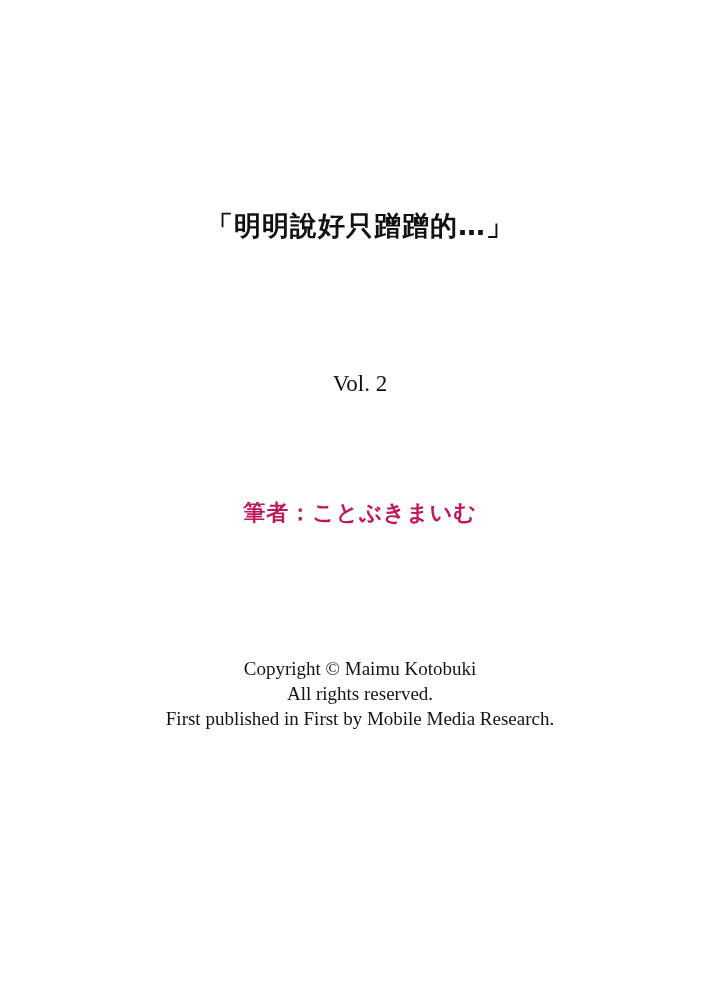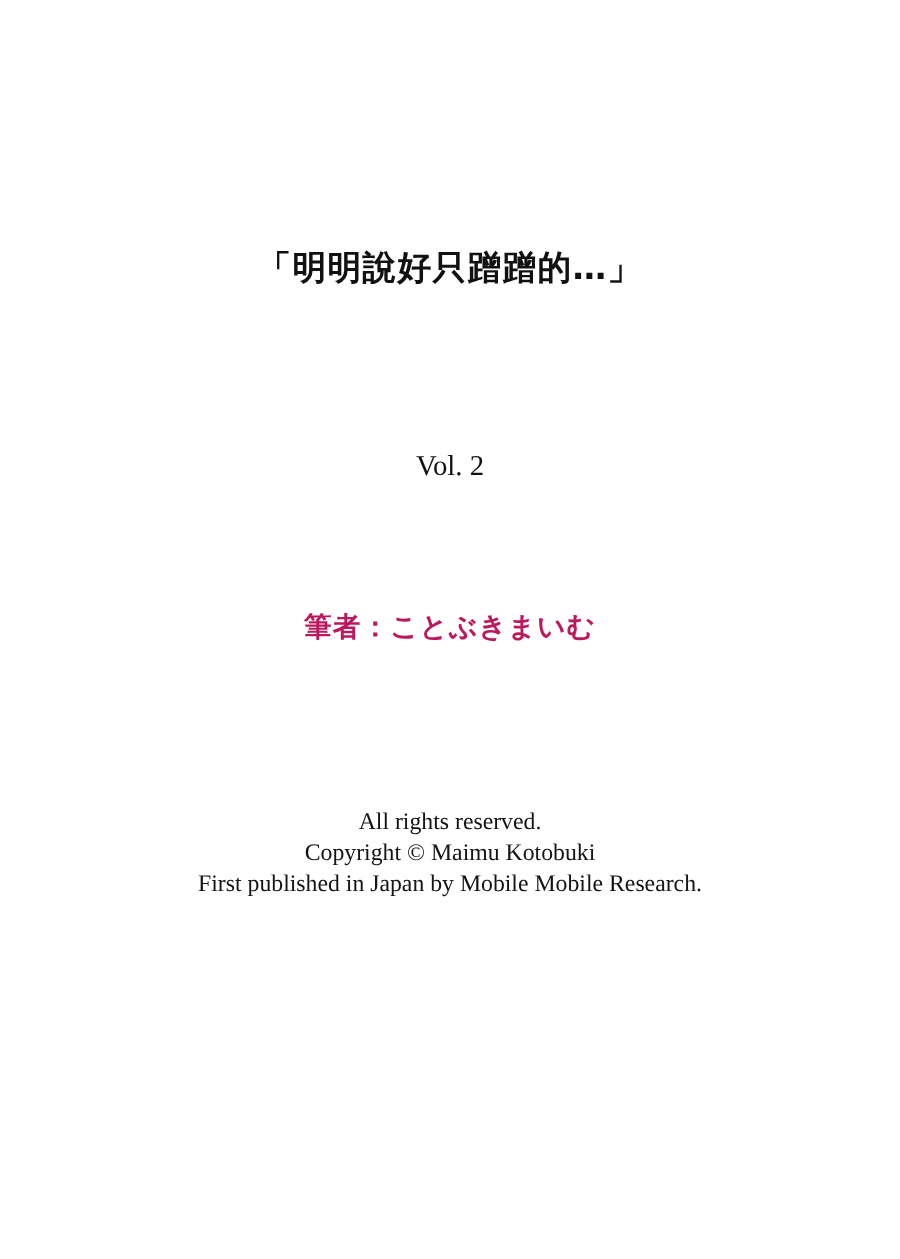--- a/index.html
+++ b/index.html
@@ -5,21 +5,21 @@
   html, body {
     margin: 0;
     padding: 0;
     background: #ffffff;
   }
   .page {
     position: relative;
     width: 720px;
     height: 807px;
     background: #ffffff;
-    margin: 0 auto;
+    margin: 11px auto;
     overflow: hidden;
     font-family: "Liberation Serif", serif;
     color: #1a1a1a;
   }
 
   .title-block {
     position: absolute;
     top: 190px;
     left: 0;
     width: 720px;
@@ -82,18 +82,18 @@
 
   <div class="title-block">
     <div class="title-line">「明明說好只蹭蹭的…」</div>
   </div>
 
   <div class="volume">Vol. 2</div>
 
   <div class="author">筆者：ことぶきまいむ</div>
 
   <div class="colophon">
+    <div>Copyright © Maimu Kotobuki</div>
     <div>All rights reserved.</div>
-    <div>Copyright © Maimu Kotobuki</div>
-    <div>First published in Japan by Mobile Mobile Research.</div>
+    <div>First published in First by Mobile Media Research.</div>
   </div>
 
 </div>
 
 </body></html>

